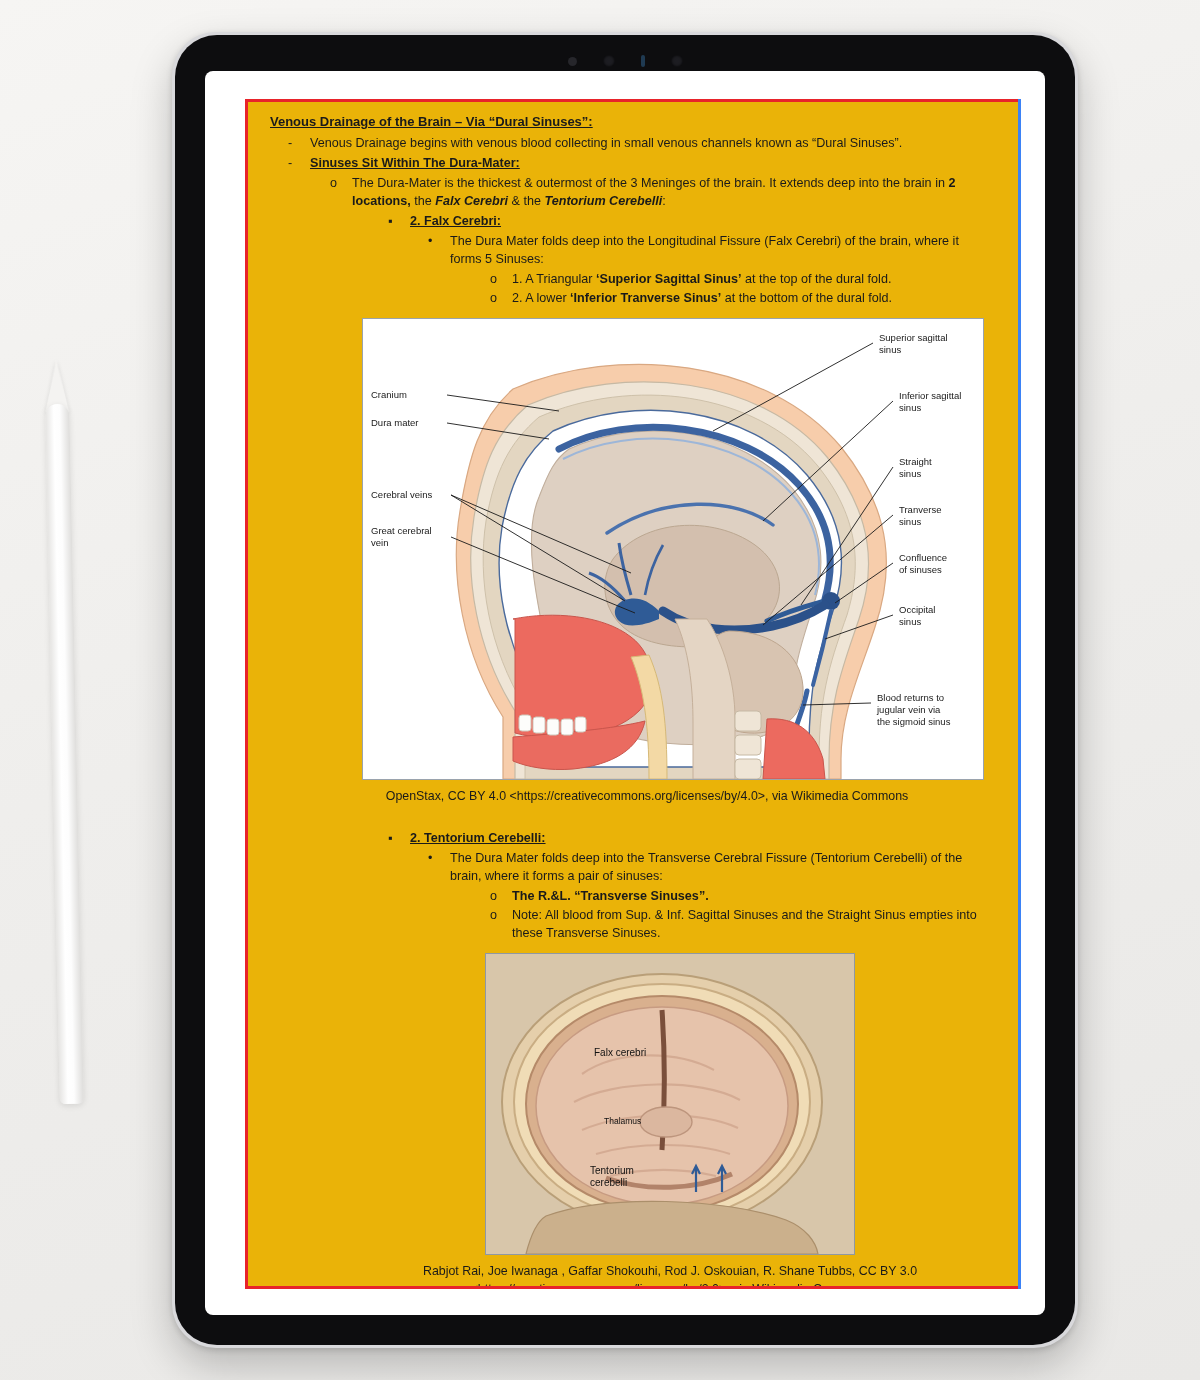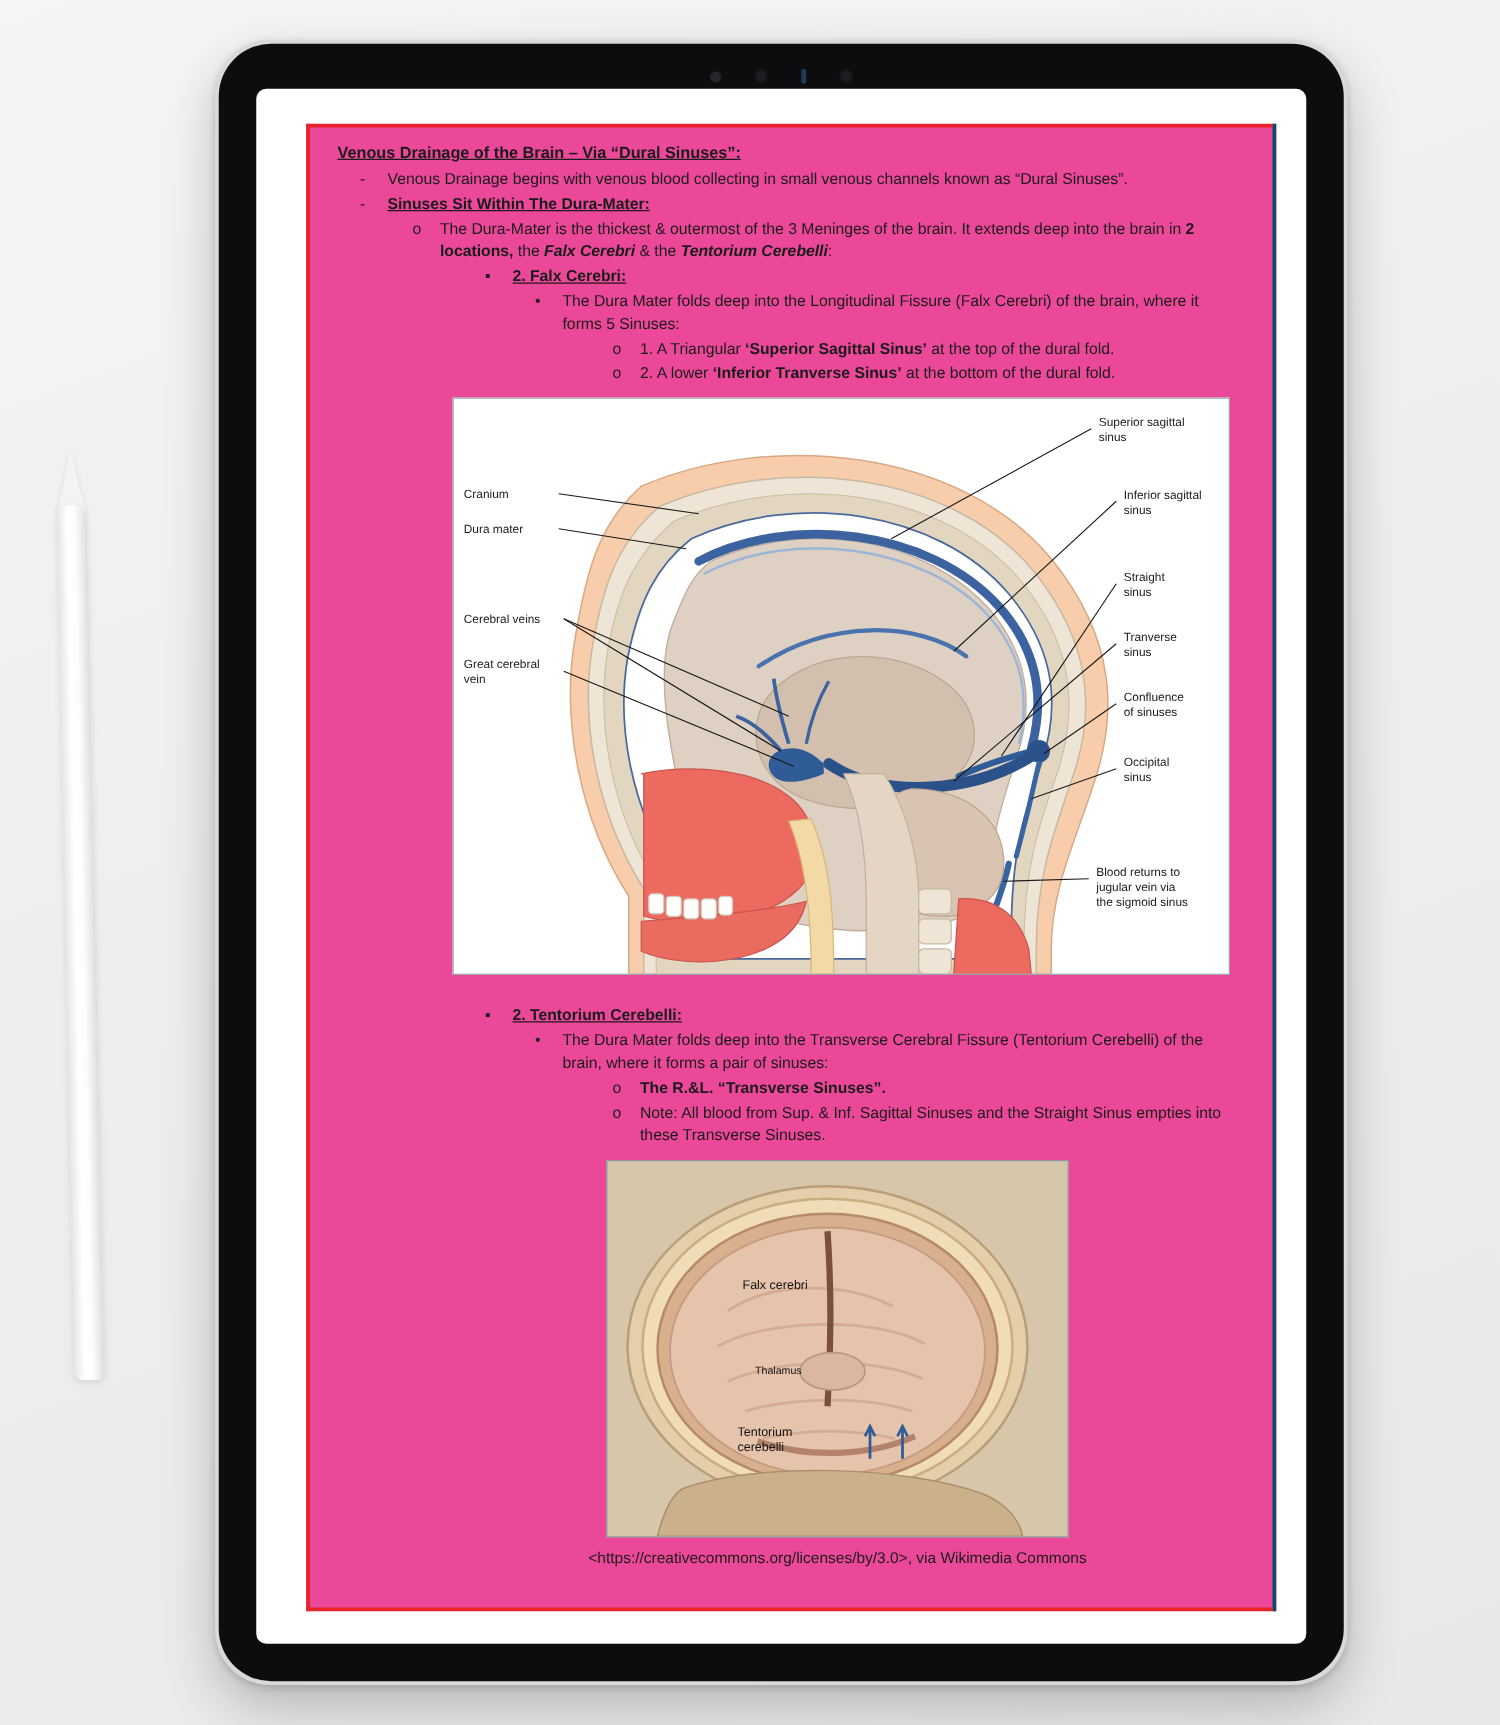--- a/index.html
+++ b/index.html
@@ -88,23 +88,23 @@
     overflow: hidden;
   }
 
   
   .page {
     position: absolute;
     left: 40px;
     top: 28px;
     right: 24px;
     bottom: 26px;
-    background: #ec4899;
+    background: #eab308;
     border-left: 3px solid #e8232a;
-    border-right: 3px solid #0c4a6e;
+    border-right: 3px solid #3b82f6;
     overflow: hidden;
     box-sizing: border-box;
     padding: 14px 30px 0 22px;
     font-size: 12.6px;
     color: #1a1a1a;
     line-height: 1.42;
   }
   .page .redline-top {
     position: absolute; left: -3px; right: -3px; top: 0; height: 3px; background: #e8232a;
   }
@@ -342,20 +342,21 @@
                   <text class="lbl" x="536" y="294">Occipital</text>
                   <text class="lbl" x="536" y="306">sinus</text>
 
                   <line x1="508" y1="384" x2="440" y2="386" stroke="#1a1a1a" stroke-width="0.9"></line>
                   <text class="lbl" x="514" y="382">Blood returns to</text>
                   <text class="lbl" x="514" y="394">jugular vein via</text>
                   <text class="lbl" x="514" y="406">the sigmoid sinus</text>
                 </g>
               </svg>
             </div>
+            <div class="caption">OpenStax, CC BY 4.0 &lt;https://creativecommons.org/licenses/by/4.0&gt;, via Wikimedia Commons</div>
           </div>
 
           <div style="height:22px"></div>
 
           <div class="lvl3">
             <span class="bullet">▪</span>
             <span class="txt u-bold">2. Tentorium Cerebelli:</span>
           </div>
 
           <div class="lvl4">
@@ -406,20 +407,21 @@
 
                 <path d="M60,262 C120,240 240,244 300,266 C320,274 330,288 332,300 L40,300 C44,284 50,268 60,262 Z" fill="#cbb08c" stroke="#ab8f6b" stroke-width="1.2"></path>
 
                 <text class="plbl" x="108" y="102">Falx cerebri</text>
                 <text class="plbl sm" x="118" y="170">Thalamus</text>
                 <text class="plbl" x="104" y="220">Tentorium</text>
                 <text class="plbl" x="104" y="232">cerebelli</text>
               </svg>
             </div>
             <div class="caption2">
+              <div>Rabjot Rai, Joe Iwanaga , Gaffar Shokouhi, Rod J. Oskouian, R. Shane Tubbs, CC BY 3.0</div>
               <div>&lt;https://creativecommons.org/licenses/by/3.0&gt;, via Wikimedia Commons</div>
             </div>
           </div>
 
         </div>
       </div>
     </div>
   </div>
 </div>
 

